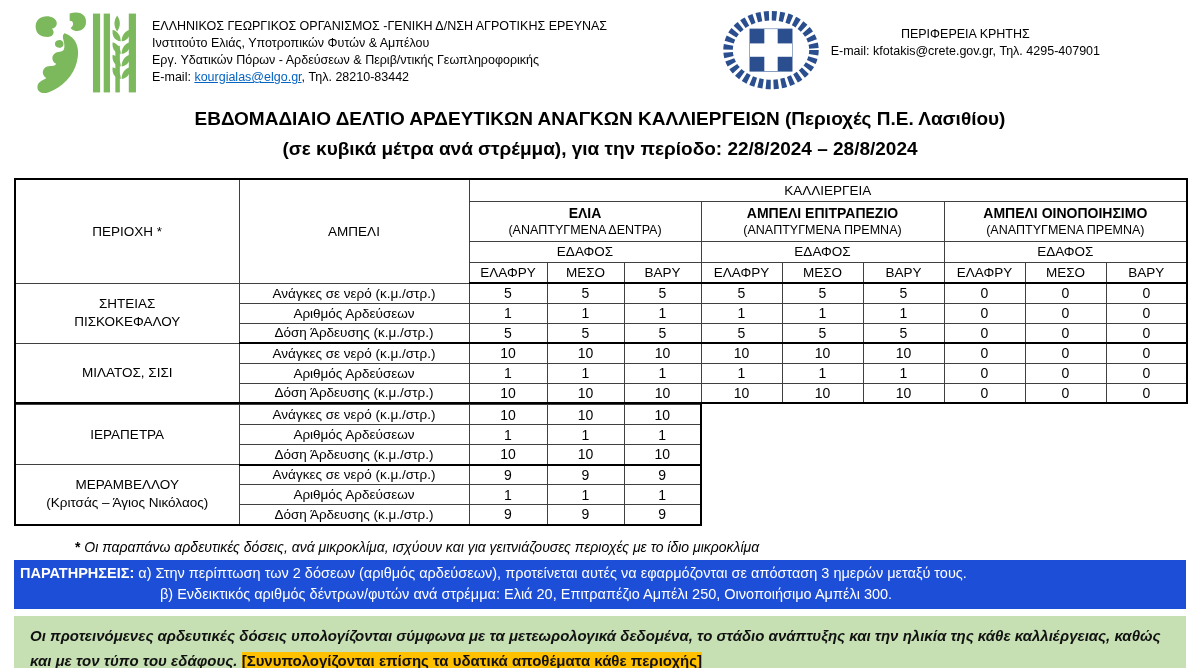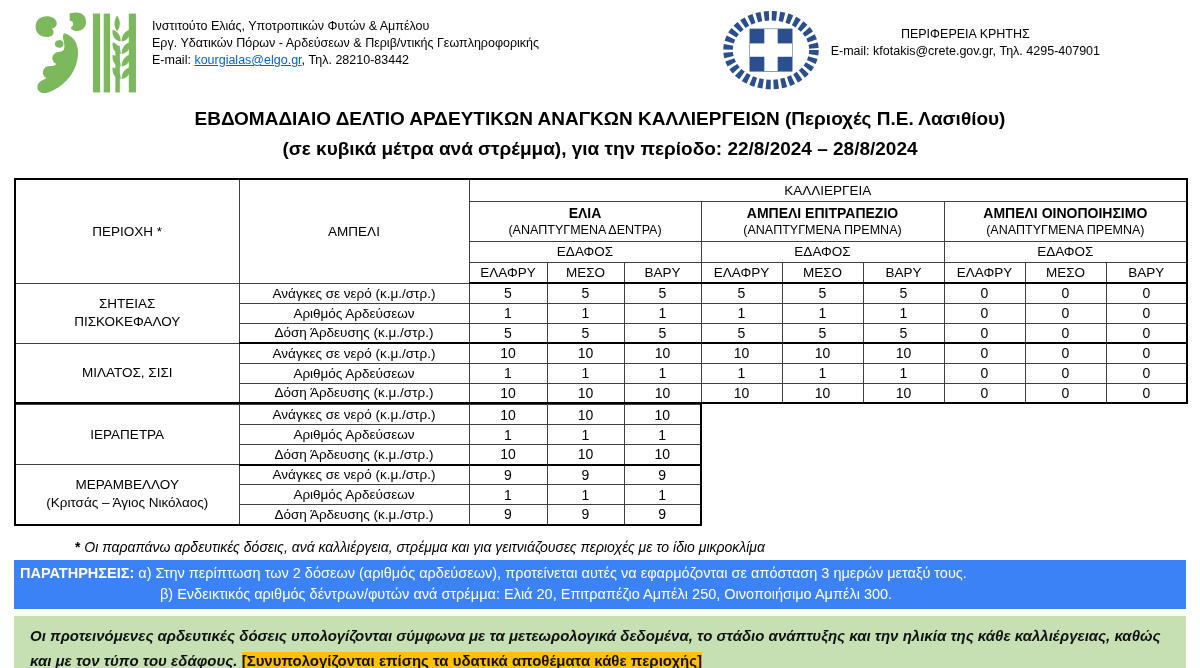--- a/index.html
+++ b/index.html
@@ -32,21 +32,21 @@
   .crop-sub{font-size:12.5px;line-height:16px;}
   tr.h4 th{border-bottom:2px solid #000;}
   tr.g-end td{border-bottom:2px solid #000;}
   td.region div{line-height:18px;font-size:13.5px;}
   td.rowlab{font-size:13.5px;}
   td.val{font-size:14px;}
 
   
   .footnote{margin:13px 0 5px 75px;font-style:italic;font-size:14px;}
   .footnote .star{font-weight:bold;font-style:normal;}
-  .black-box{margin:2px 14px 0 14px;background:#3b82f6;color:#fff;padding:3px 20px 4px 6px;
+  .black-box{margin:2px 14px 0 14px;background:#1d4ed8;color:#fff;padding:3px 20px 4px 6px;
              font-size:14.5px;line-height:21px;}
   .black-box .obs-label{font-weight:bold;display:inline-block;}
   .black-box .line-b{padding-left:140px;}
   .green-box{margin:7px 14px 0 14px;background:#c6e0b4;padding:7px 16px 9px 16px;
              font-size:15px;font-weight:bold;font-style:italic;line-height:25px;color:#111;}
   .green-box .hl{background:#ffc000;font-style:normal;}
 </style>
 </head>
 <body>
 
@@ -71,20 +71,21 @@
             <path d="M111 36 C105 38 102 43 102 49 C109 48 112 43 111 36 Z"></path>
             <path d="M92 50 C98 52 101 57 101 63 C94 62 91 57 92 50 Z"></path>
             <path d="M111 50 C105 52 102 57 102 63 C109 62 112 57 111 50 Z"></path>
             <path d="M92 64 C98 66 101 71 101 77 C94 76 91 71 92 64 Z"></path>
             <path d="M111 64 C105 66 102 71 102 77 C109 76 112 71 111 64 Z"></path>
             <rect x="95" y="40" width="5" height="52"></rect>
           </g>
         </svg>
       </span>
       <div class="hdr-text">
+        <div class="ln">ΕΛΛΗΝΙΚΟΣ ΓΕΩΡΓΙΚΟΣ ΟΡΓΑΝΙΣΜΟΣ -ΓΕΝΙΚΗ Δ/ΝΣΗ ΑΓΡΟΤΙΚΗΣ ΕΡΕΥΝΑΣ</div>
         <div class="ln">Ινστιτούτο Ελιάς, Υποτροπικών Φυτών &amp; Αμπέλου</div>
         <div class="ln">Εργ. Υδατικών Πόρων - Αρδεύσεων &amp; Περιβ/ντικής Γεωπληροφορικής</div>
         <div class="ln"><span>E-mail: </span><a class="maillink" href="#">kourgialas@elgo.gr</a><span>,  Τηλ. 28210-83442</span></div>
       </div>
     </div>
     <div class="hdr-right">
       <span>
         <svg width="96" height="84" viewBox="0 0 100 88">
           <ellipse cx="50" cy="42" rx="45" ry="36" fill="none" stroke="#2a4e8e" stroke-width="10" stroke-dasharray="5 3"></ellipse>
           <ellipse cx="50" cy="42" rx="38" ry="29" fill="#fff"></ellipse>
@@ -293,21 +294,21 @@
       <tr class="dr">
         <td class="rowlab">Δόση Άρδευσης (κ.μ./στρ.)</td>
         <td class="val">9</td>
         <td class="val">9</td>
         <td class="val">9</td>
       </tr>
     </tbody>
       </table>
   </div>
 
-  <div class="footnote"><span class="star">* </span><span>Οι παραπάνω αρδευτικές δόσεις, ανά καλλιέργεια, στρέμμα και για γειτνιάζουσες περιοχές με το ίδιο μικροκλίμα</span></div>
+  <div class="footnote"><span class="star">* </span><span>Οι παραπάνω αρδευτικές δόσεις, ανά μικροκλίμα, ισχύουν και για γειτνιάζουσες περιοχές με το ίδιο μικροκλίμα</span></div>
 
   <div class="black-box">
     <div><span class="obs-label">ΠΑΡΑΤΗΡΗΣΕΙΣ:</span> <span>α) Στην περίπτωση των 2 δόσεων (αριθμός αρδεύσεων), προτείνεται αυτές να εφαρμόζονται σε απόσταση 3 ημερών μεταξύ τους.</span></div>
     <div class="line-b">β) Ενδεικτικός αριθμός δέντρων/φυτών ανά στρέμμα: Ελιά 20, Επιτραπέζιο Αμπέλι 250, Οινοποιήσιμο Αμπέλι 300.</div>
   </div>
 
   <div class="green-box"><span>Οι προτεινόμενες αρδευτικές δόσεις υπολογίζονται σύμφωνα με τα μετεωρολογικά δεδομένα, το στάδιο ανάπτυξης και την ηλικία της κάθε καλλιέργειας, καθώς και με τον τύπο του εδάφους. </span><span class="hl">[Συνυπολογίζονται επίσης τα υδατικά αποθέματα κάθε περιοχής]</span></div>
 
 </div>
 

